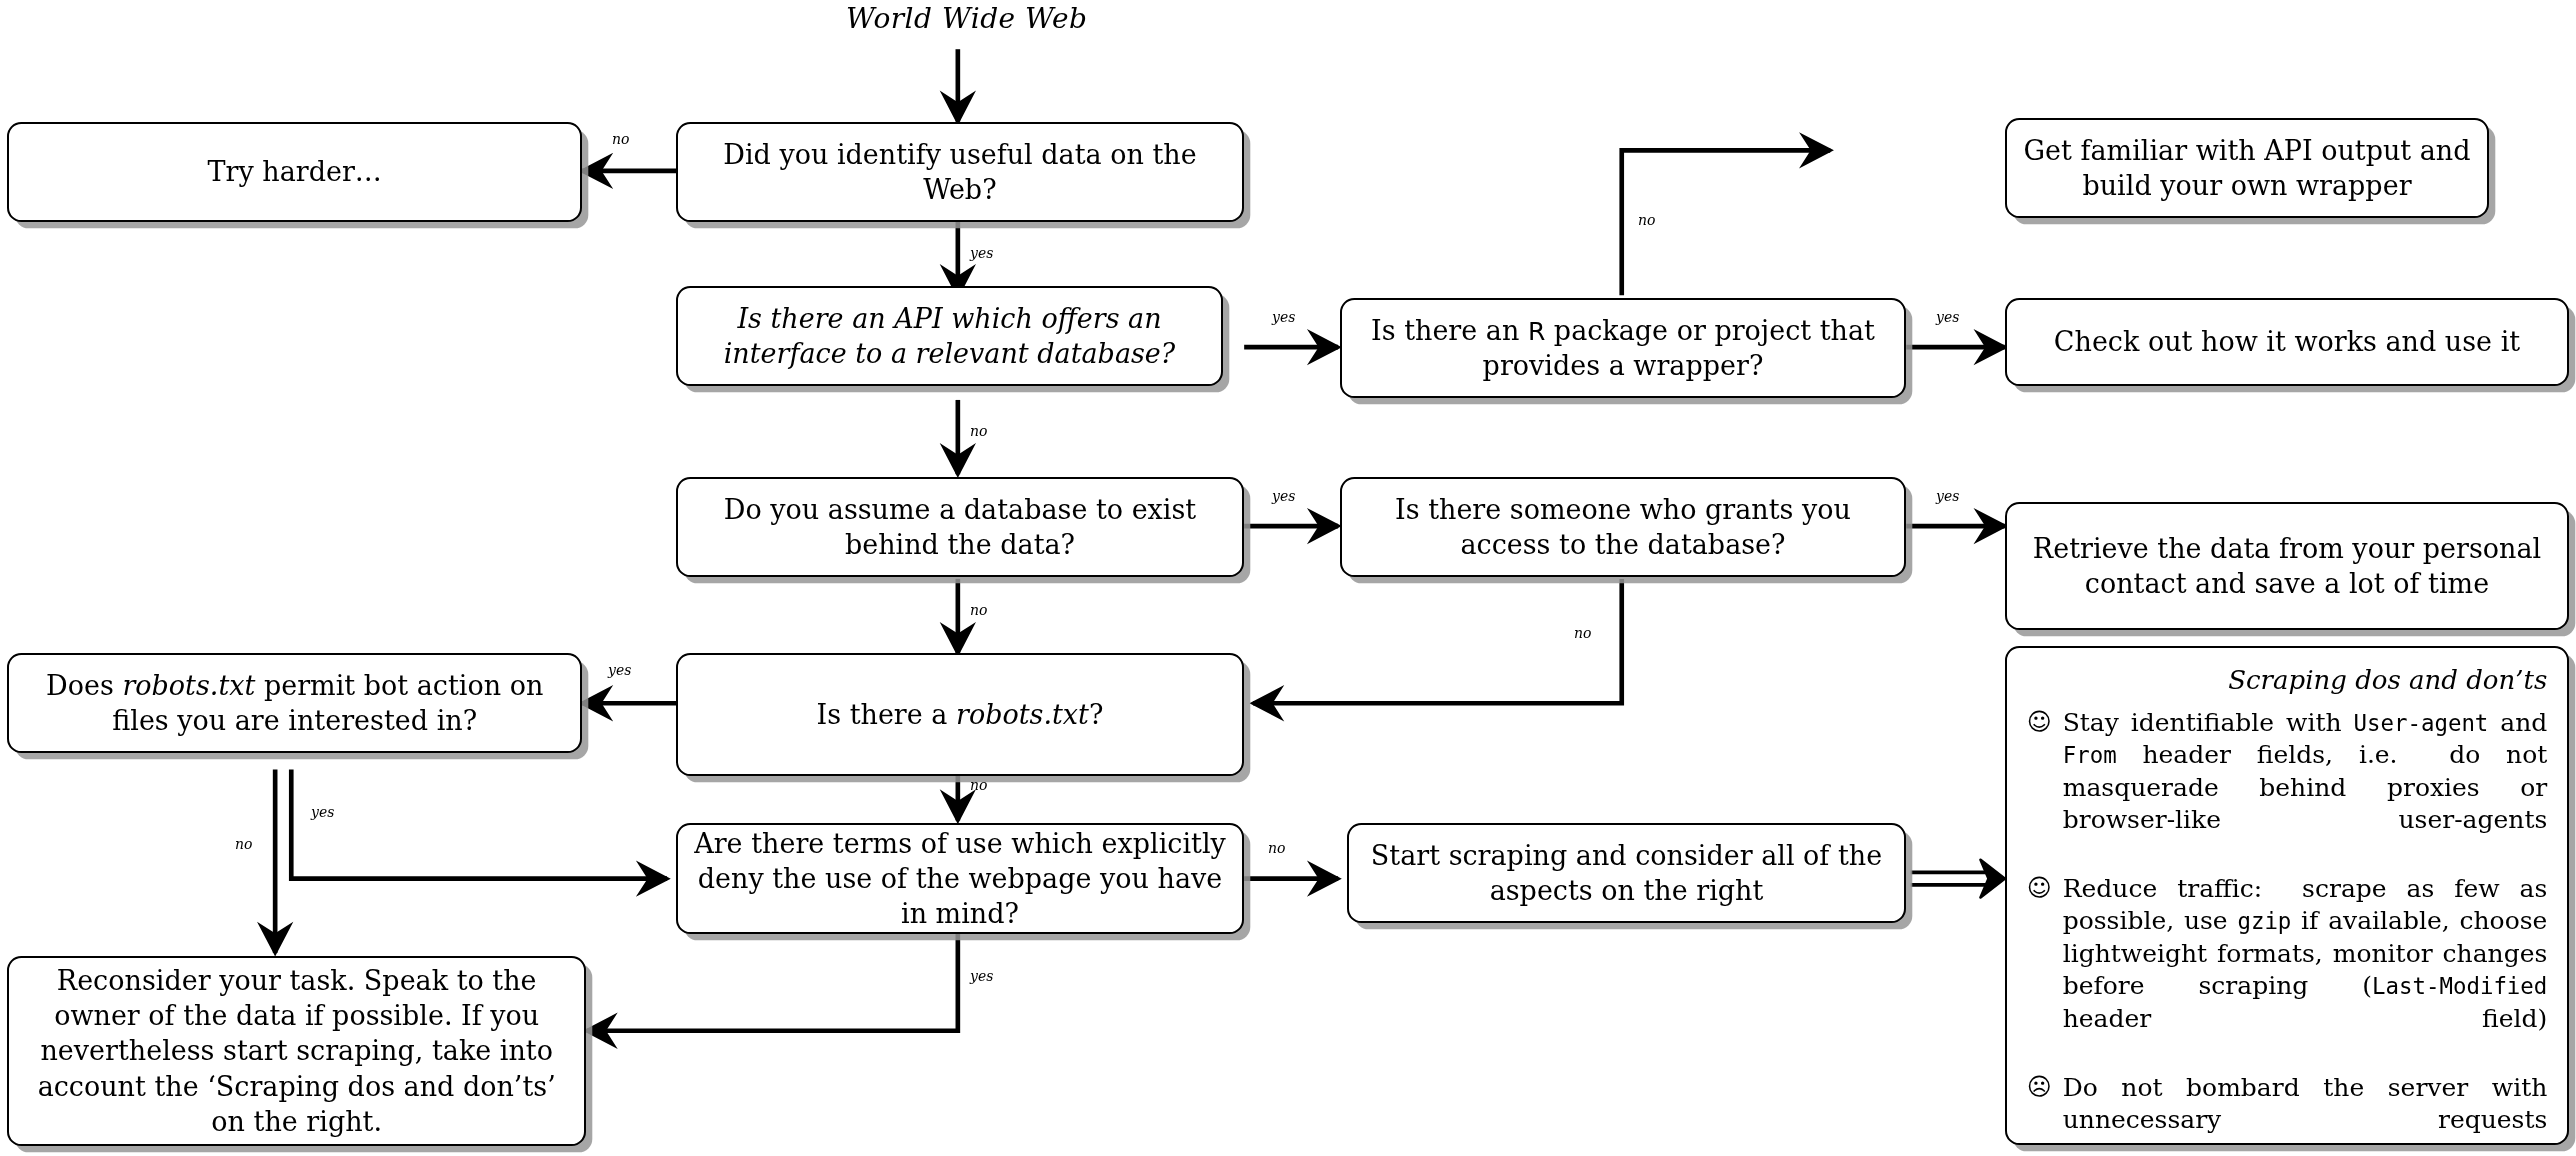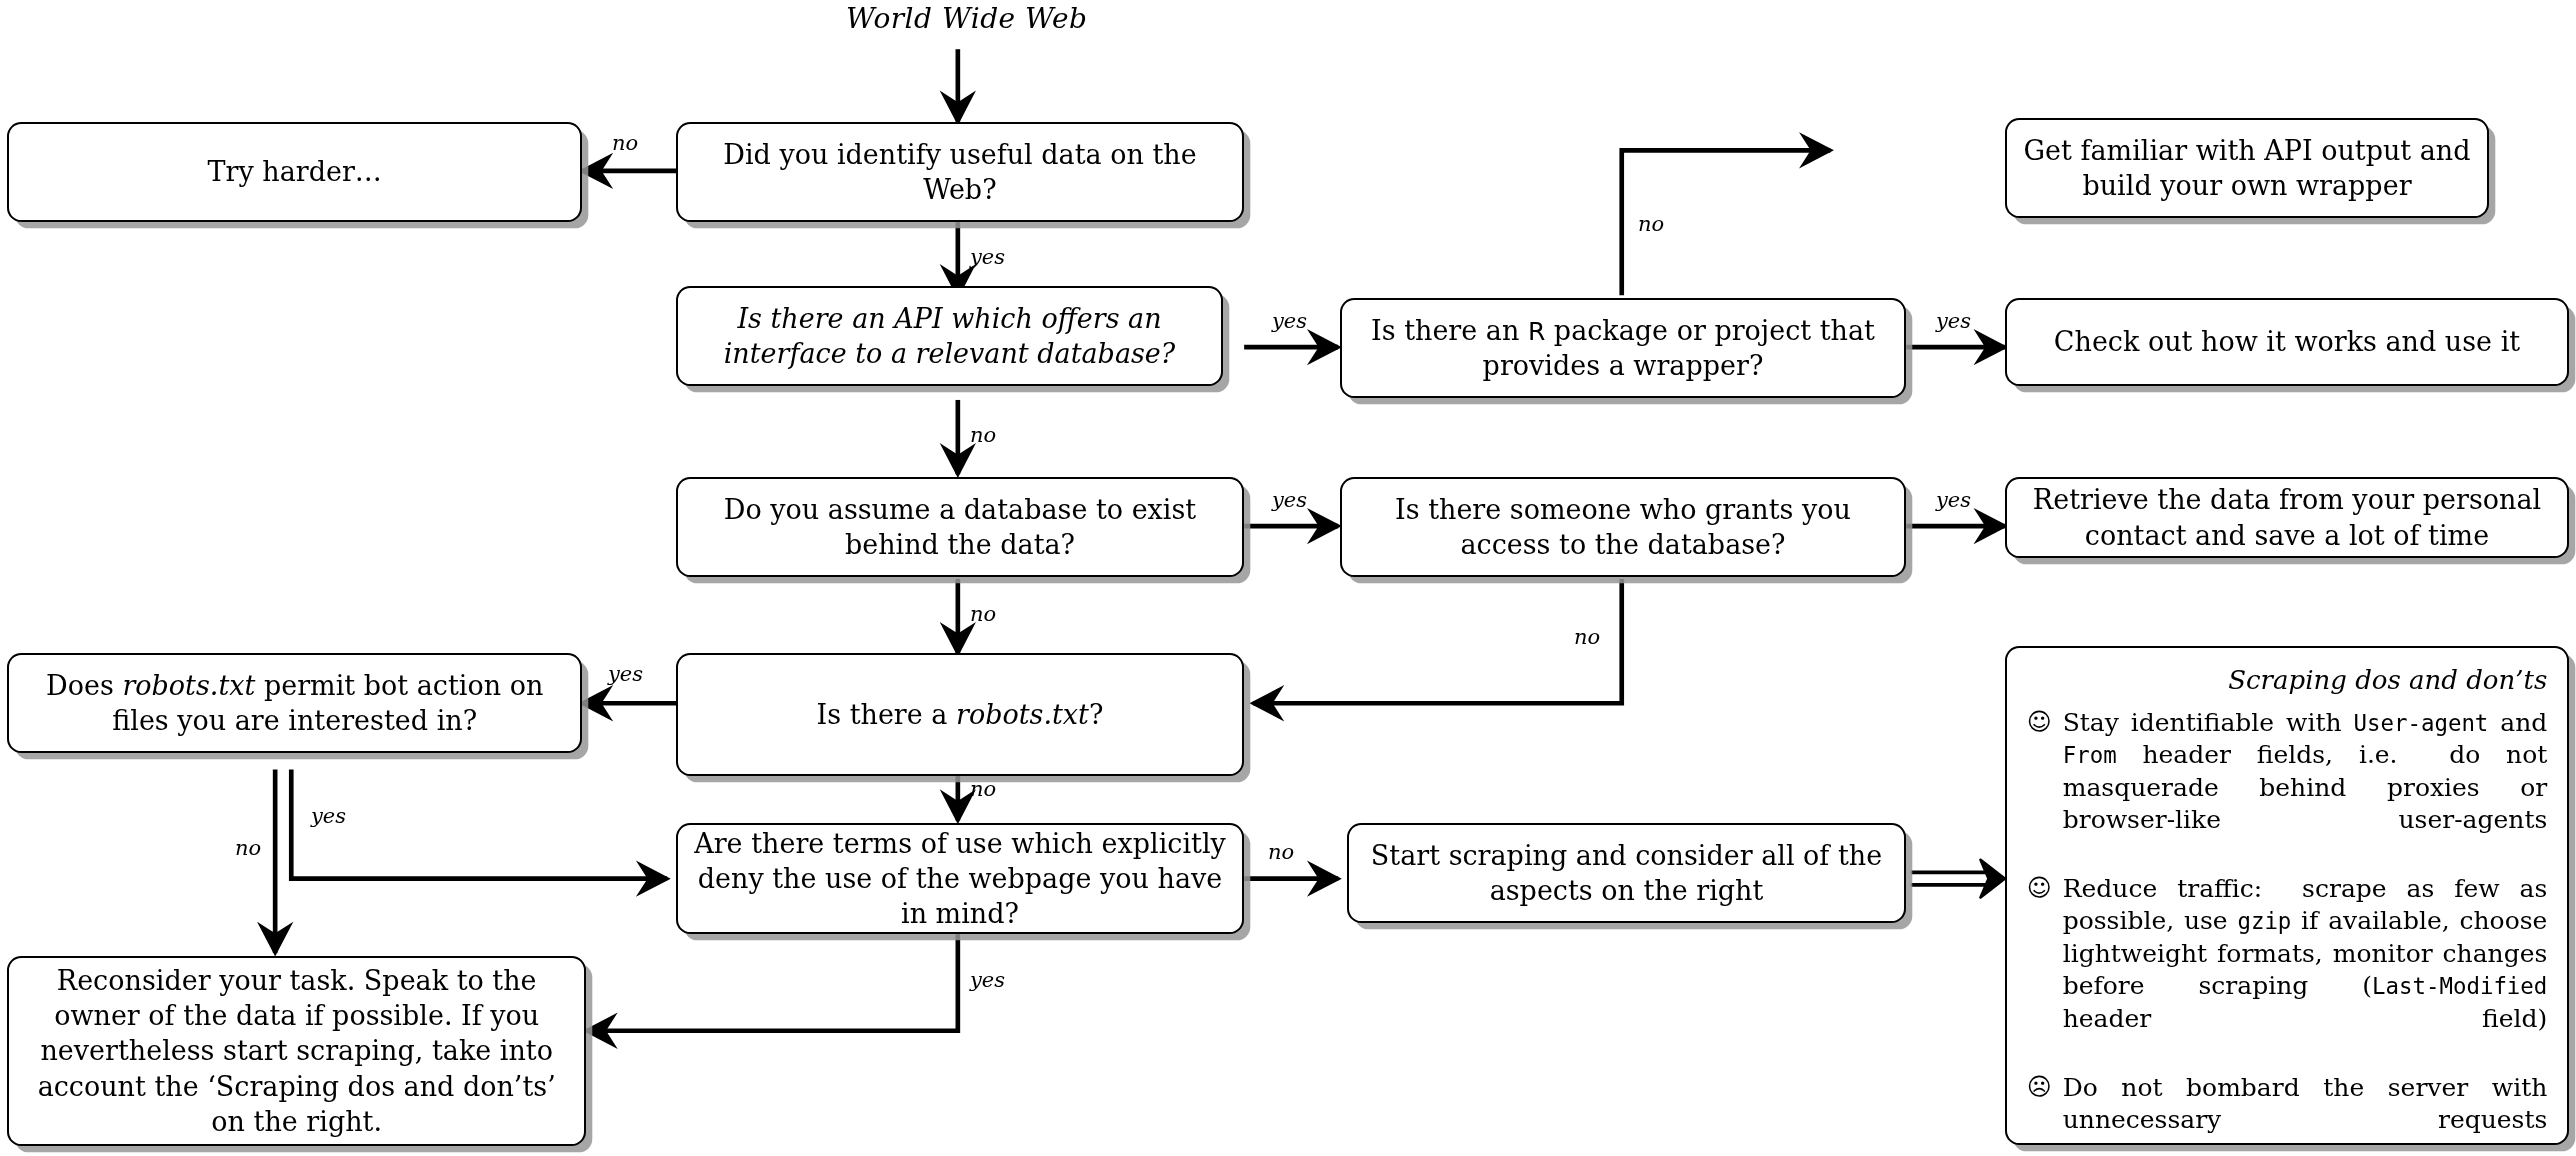--- a/index.html
+++ b/index.html
@@ -14,21 +14,21 @@
   .node{position:absolute;box-sizing:border-box;background:#fff;
         border:2.9px solid #000;border-radius:14.3px;z-index:2;
         box-shadow:7.2px 7.2px 0 -0.9px rgba(150,150,150,.85);
         display:flex;align-items:center;justify-content:center;
         text-align:center;line-height:1.30;font-size:27px;padding:5.4px 12.5px;}
   .node > span{display:block;width:100%;}
 
   .title{position:absolute;z-index:3;font-style:italic;font-size:28px;
          letter-spacing:0.5px;white-space:nowrap;}
 
-  .elabel{position:absolute;z-index:3;font-style:italic;font-size:21px;
+  .elabel{position:absolute;z-index:3;font-style:italic;font-size:14px;
           white-space:nowrap;}
 
   .panel{position:absolute;box-sizing:border-box;background:#fff;
          border:2.9px solid #000;border-radius:14.3px;z-index:2;
          box-shadow:7.2px 7.2px 0 -0.9px rgba(150,150,150,.85);
          padding:12.5px 19.7px 9px 19.7px;font-size:25px;line-height:1.30;}
   .panel-title{font-style:italic;text-align:right;font-size:26px;
                margin:3.6px 0 9px 0;}
   .bullets{margin:0;padding:0;list-style:none;}
   .bullets li{display:flex;align-items:flex-start;margin-bottom:3.6px;}
@@ -124,21 +124,21 @@
   </div>
 
   <div class="node" style="left:676px;top:477px;width:568px;height:100px;">
     <span>Do you assume a database to exist behind the data?</span>
   </div>
 
   <div class="node" style="left:1340px;top:477px;width:566px;height:100px;">
     <span>Is there someone who grants you access to the database?</span>
   </div>
 
-  <div class="node" style="left:2005px;top:477px;width:564px;height:81px;">
+  <div class="node" style="left:2005px;top:502px;width:564px;height:128px;">
     <span>Retrieve the data from your personal contact and save a lot of time</span>
   </div>
 
   <div class="node" style="left:7.2px;top:653px;width:575px;height:100px;">
     <span>Does <i class="it">robots.txt</i> permit bot action on files you are interested in?</span>
   </div>
 
   <div class="node" style="left:676px;top:653px;width:568px;height:123px;">
     <span>Is there a <i class="it">robots.txt</i>?</span>
   </div>

